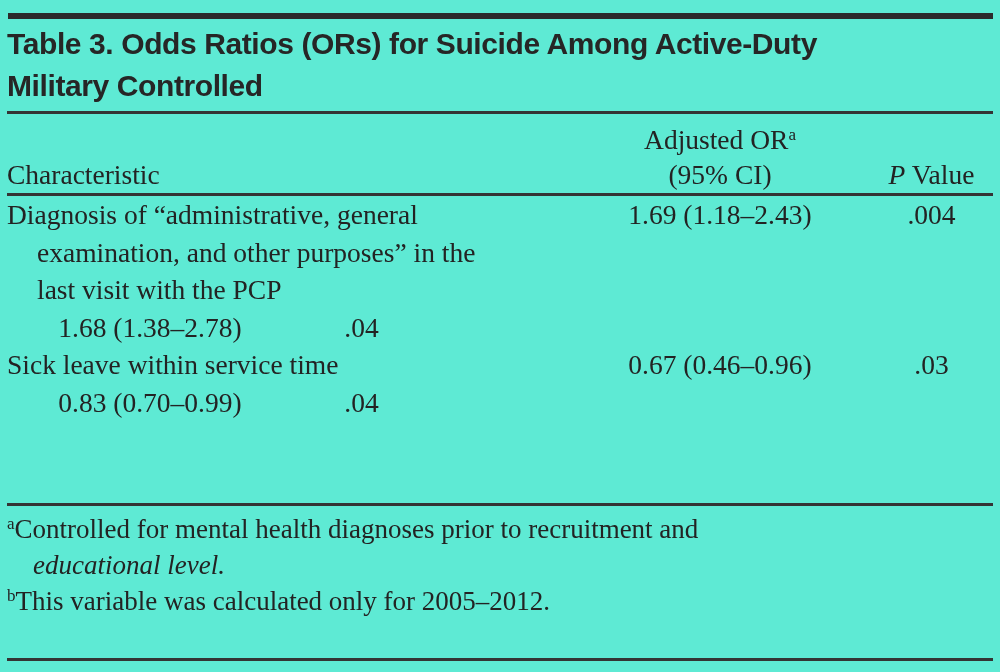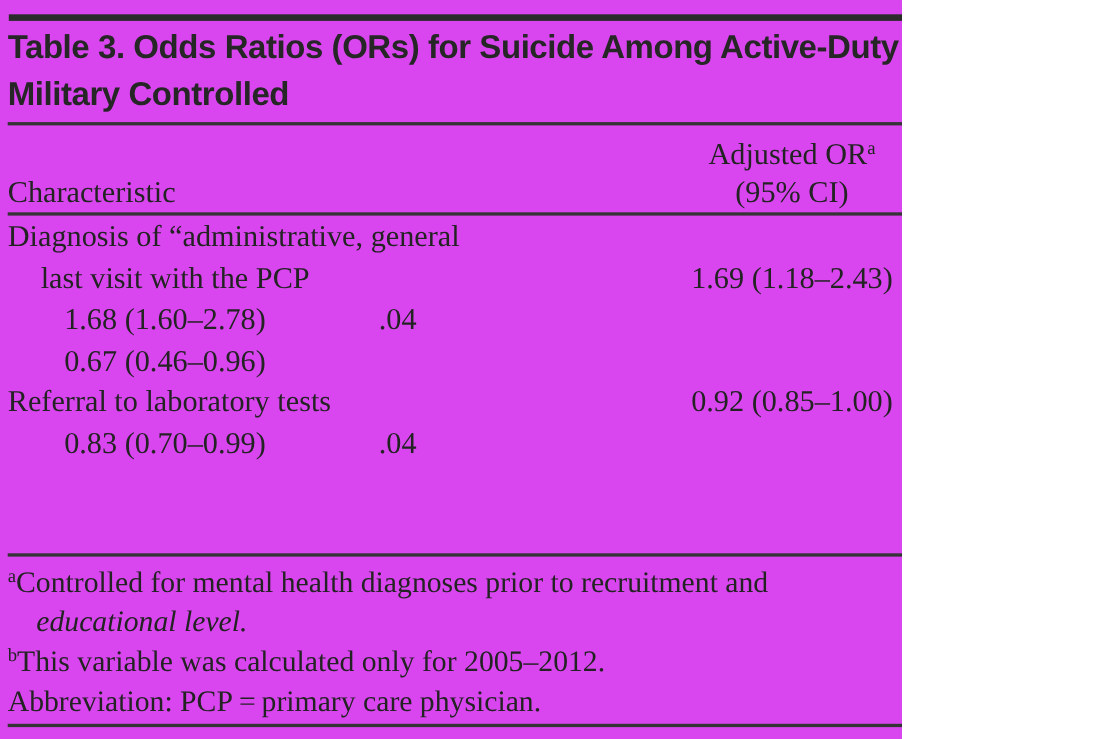--- a/index.html
+++ b/index.html
@@ -1,37 +1,37 @@
 <!DOCTYPE html>
 <html><head>
 <meta charset="utf-8">
 <style>
   html,body{margin:0;padding:0;background:#fff;}
-  .page{position:relative;width:820px;height:672px;background:#d946ef;
+  .page{position:relative;width:1000px;height:672px;background:#5eead4;
         font-family:"Liberation Serif", serif;color:#232323;overflow:hidden;}
   .topbar{position:absolute;left:8px;top:13px;width:985px;height:6px;background:#2b2b2b;}
   .title{position:absolute;left:7px;top:23px;margin:0;
          font-family:"Liberation Sans", sans-serif;font-weight:700;
          font-size:30px;line-height:42px;letter-spacing:-0.4px;color:#262626;white-space:nowrap;}
   .rule{position:absolute;left:7px;width:986px;height:3px;background:#343434;}
   .rule-title{top:111px;}
   .rule-header{top:193px;}
   .rule-body{top:503px;}
   .rule-bottom{top:658px;}
   .header{position:absolute;left:0;top:116px;width:1000px;height:76px;
           display:flex;align-items:flex-end;font-size:27.5px;}
   .hline{line-height:35px;}
   .cell{box-sizing:border-box;}
   .c1{width:570px;padding-left:7px;}
   .c2{width:300px;text-align:center;}
   .c3{width:123px;text-align:center;}
   .ital{font-style:italic;}
   sup.sup{font-size:17px;line-height:0;position:relative;top:-9px;vertical-align:baseline;}
   .tbody{position:absolute;left:0;top:196px;width:1000px;}
-  .row{display:flex;align-items:flex-end;font-size:27.5px;}
+  .row{display:flex;align-items:flex-start;font-size:27.5px;}
   .row .line{line-height:37.5px;}
   .c1 .cont{padding-left:30px;}
   .row .c2,.row .c3{line-height:37.5px;}
   .footnotes{position:absolute;left:7px;top:511px;width:986px;font-size:27px;}
   .fn-line{line-height:36px;}
   .fn-cont{padding-left:26px;font-style:italic;}
 </style>
 </head>
 <body>
 
@@ -57,48 +57,45 @@
       <span class="ital">P</span> <span>Value</span>
     </div>
   </div>
 
   <div class="rule rule-header"></div>
 
   <div class="tbody" id="tbody">
       <div class="row">
         <div class="cell c1">
           <div class="line">Diagnosis of “administrative, general</div>
+          <div class="line cont">examination, and other purposes” in the</div>
           <div class="line cont">last visit with the PCP</div>
         </div>
         <div class="cell c2">1.69 (1.18–2.43)</div>
         <div class="cell c3">.004</div>
       </div>
       <div class="row">
-        <div class="cell c2">1.68 (1.60–2.78)</div>
+        <div class="cell c2">1.68 (1.38–2.78)</div>
         <div class="cell c3">.04</div>
       </div>
       <div class="row">
+        <div class="cell c1">
+          <div class="line">Sick leave within service time</div>
+        </div>
         <div class="cell c2">0.67 (0.46–0.96)</div>
-      </div>
-      <div class="row">
-        <div class="cell c1">
-          <div class="line">Referral to laboratory tests</div>
-        </div>
-        <div class="cell c2">0.92 (0.85–1.00)</div>
-        <div class="cell c3">.05</div>
+        <div class="cell c3">.03</div>
       </div>
       <div class="row">
         <div class="cell c2">0.83 (0.70–0.99)</div>
         <div class="cell c3">.04</div>
       </div>
     </div>
 
   <div class="rule rule-body"></div>
 
   <div class="footnotes" id="footnotes">
       <div class="fn-line"><sup class="sup">a</sup>Controlled for mental health diagnoses prior to recruitment and</div>
       <div class="fn-line fn-cont">educational level.</div>
       <div class="fn-line"><sup class="sup">b</sup>This variable was calculated only for 2005–2012.</div>
-      <div class="fn-line">Abbreviation: PCP = primary care physician.</div>
     </div>
 
   <div class="rule rule-bottom"></div>
 </div>
 
 </body></html>

